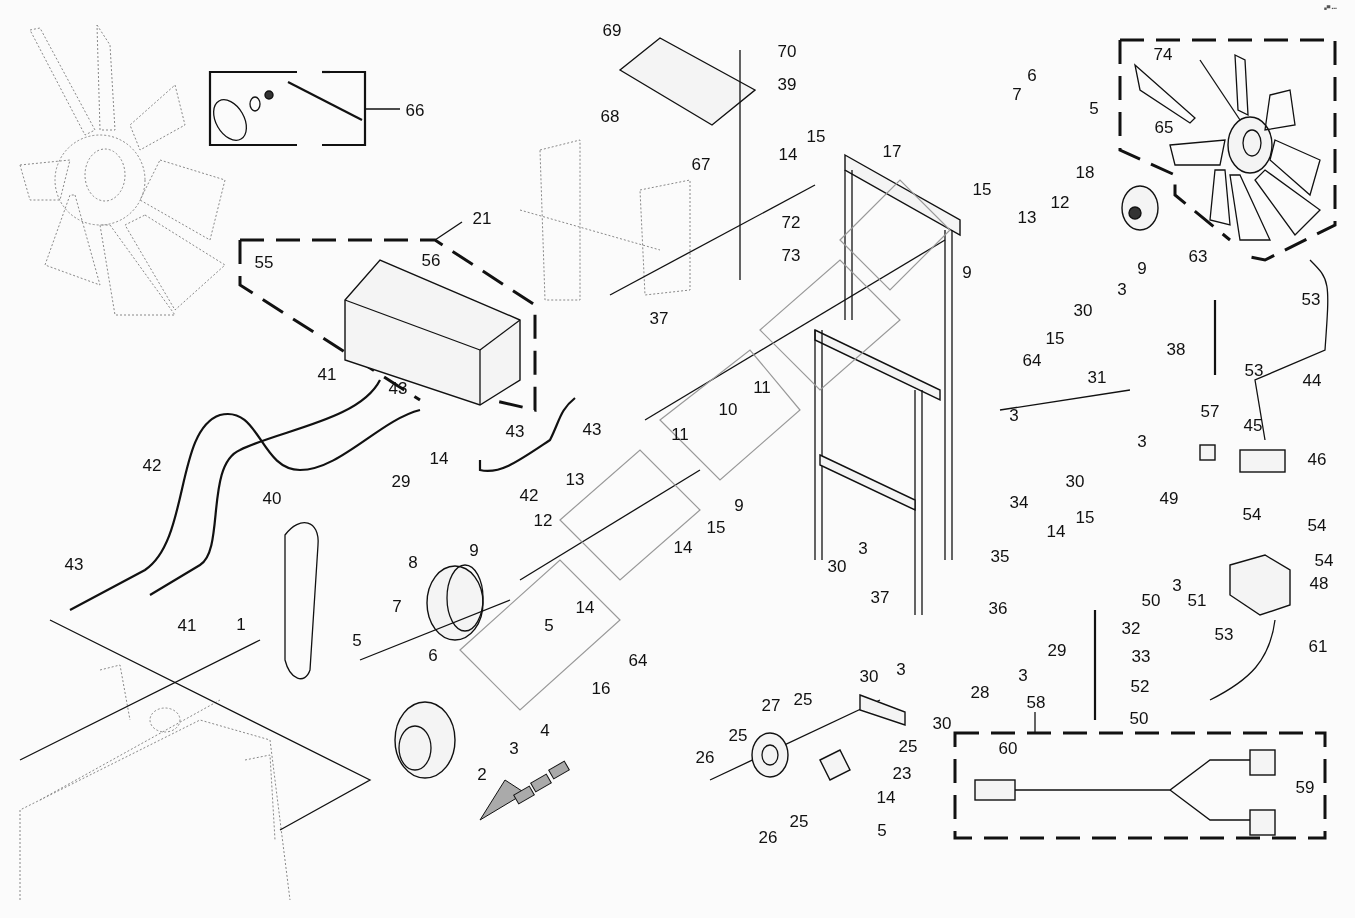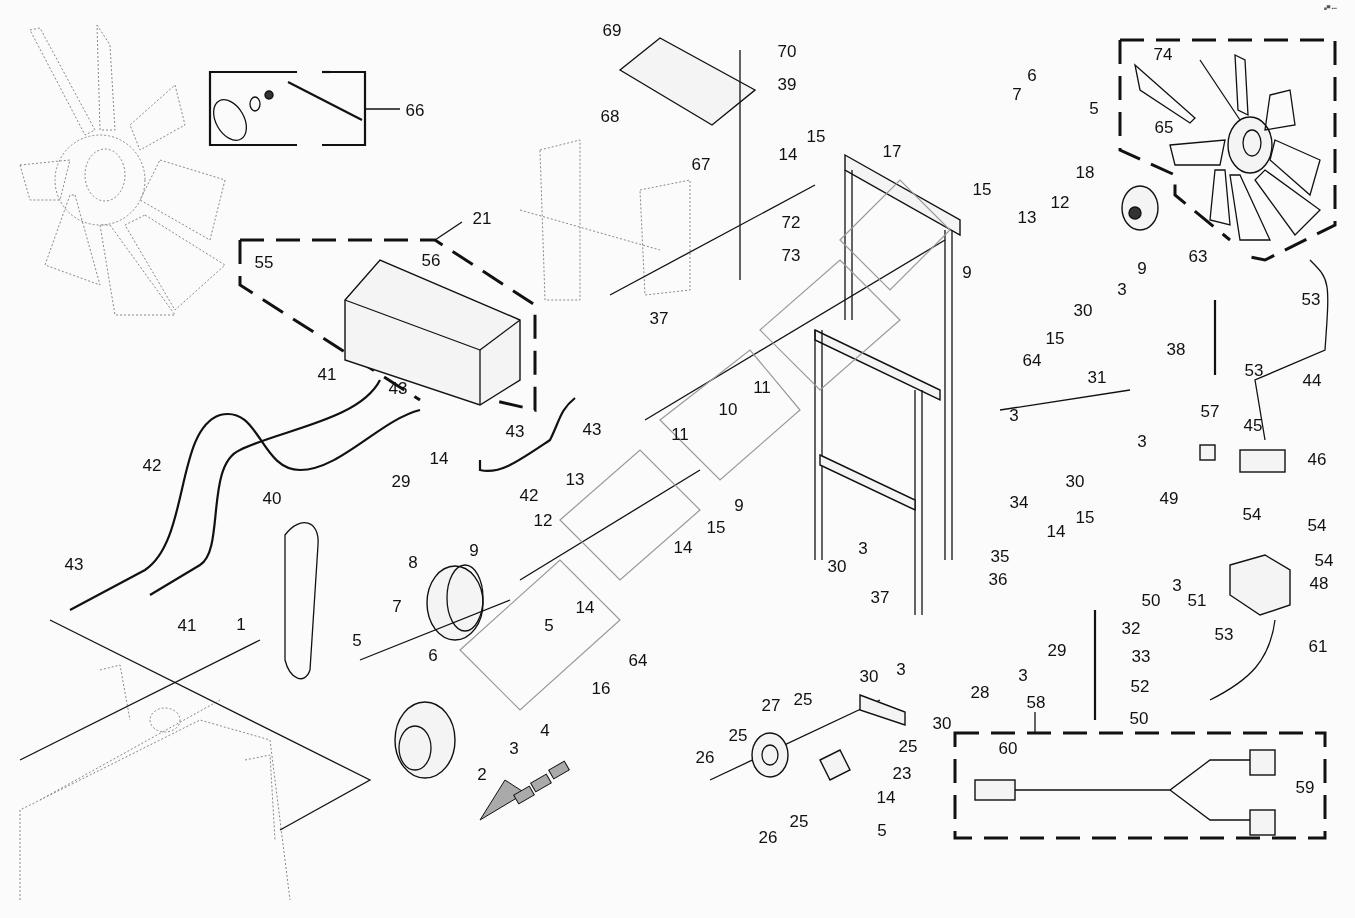--- a/index.html
+++ b/index.html
@@ -237,21 +237,21 @@
   <span class="lbl" style="left:413px;top:562px">8</span>
   <span class="lbl" style="left:397px;top:606px">7</span>
   <span class="lbl" style="left:433px;top:655px">6</span>
   <span class="lbl" style="left:357px;top:640px">5</span>
   <span class="lbl" style="left:549px;top:625px">5</span>
   <span class="lbl" style="left:585px;top:607px">14</span>
   <span class="lbl" style="left:601px;top:688px">16</span>
   <span class="lbl" style="left:638px;top:660px">64</span>
   <span class="lbl" style="left:1019px;top:502px">34</span>
   <span class="lbl" style="left:1000px;top:556px">35</span>
-  <span class="lbl" style="left:998px;top:579px">36</span>
+  <span class="lbl" style="left:998px;top:608px">36</span>
   <span class="lbl" style="left:837px;top:566px">30</span>
   <span class="lbl" style="left:863px;top:548px">3</span>
   <span class="lbl" style="left:1056px;top:531px">14</span>
   <span class="lbl" style="left:1085px;top:517px">15</span>
   <span class="lbl" style="left:880px;top:597px">37</span>
   <span class="lbl" style="left:1057px;top:650px">29</span>
   <span class="lbl" style="left:901px;top:669px">3</span>
   <span class="lbl" style="left:1023px;top:675px">3</span>
   <span class="lbl" style="left:980px;top:692px">28</span>
   <span class="lbl" style="left:869px;top:676px">30</span>

